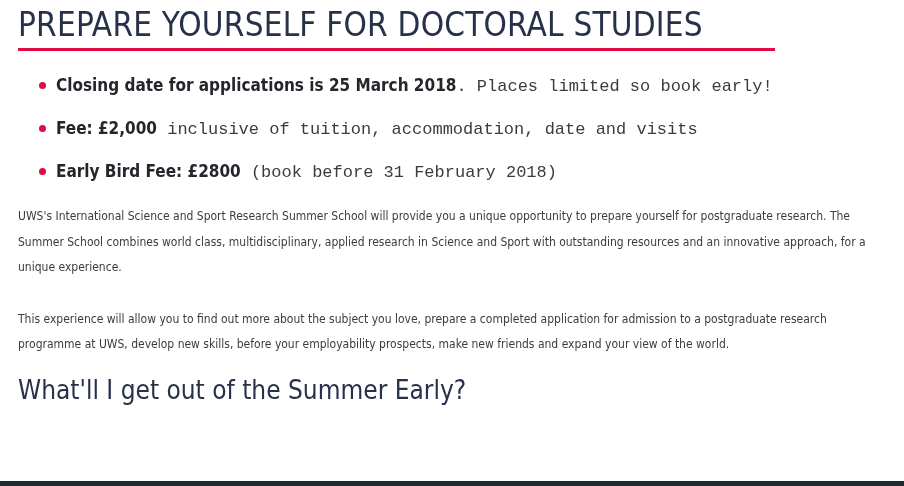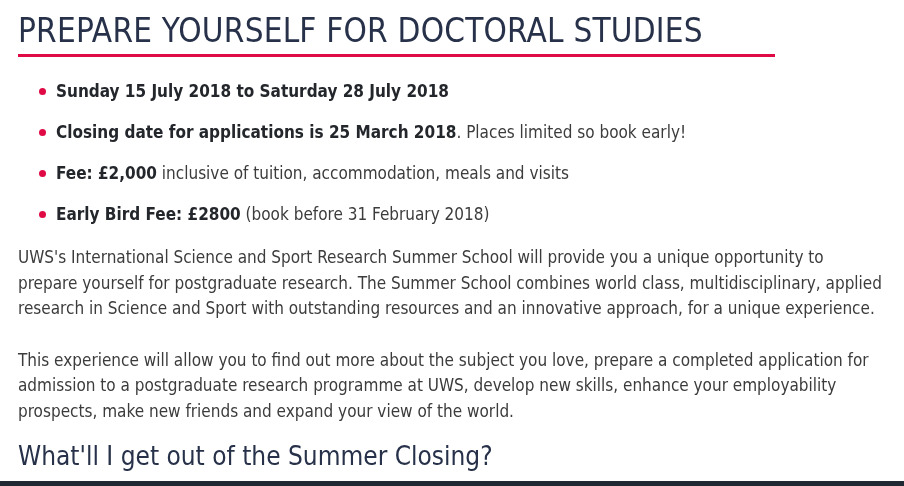--- a/index.html
+++ b/index.html
@@ -18,21 +18,21 @@
     position: relative;
     width: 904px;
     height: 486px;
     box-sizing: border-box;
     padding: 0 18px;
   }
 
   
   .page-title {
     margin: 0;
-    padding-top: 12px;
+    padding-top: 6px;
     font-size: 33px;
     line-height: 38px;
     letter-spacing: 0.2px;
     font-weight: 400;
     color: #273149;
     text-transform: uppercase;
     font-stretch: condensed;
     white-space: nowrap;
   }
   .title-rule {
@@ -69,26 +69,27 @@
     background: #e00a45;
     display: block;
   }
   .fact-list li .lead {
     font-weight: bold;
     color: #23262b;
   }
   .fact-list li .rest {
     font-weight: 400;
     color: #3c3c3c;
+    font-family: Liberation Mono, monospace;
   }
 
   
   .body-copy {
     margin: 0;
-    font-size: 17px;
+    font-size: 12px;
     line-height: 25.5px;
     color: #3c3c3c;
     font-stretch: condensed;
     max-width: 870px;
   }
   .body-copy.first { margin-top: 7px; }
   .body-copy.second { margin-top: 26px; }
 
   
   .section-title {
@@ -115,43 +116,39 @@
 <body>
 
 <div class="page">
 
   <h1 class="page-title">PREPARE YOURSELF FOR DOCTORAL STUDIES</h1>
 
   <div class="title-rule"></div>
 
   <ul class="fact-list">
 
-    <li>
-      <span class="dot"></span>
-      <span class="lead">Sunday 15 July 2018 to Saturday 28 July 2018</span><span class="rest"></span>
-    </li>
 
     <li>
       <span class="dot"></span>
       <span class="lead">Closing date for applications is 25 March 2018</span><span class="rest">. Places limited so book early!</span>
     </li>
 
     <li>
       <span class="dot"></span>
-      <span class="lead">Fee: £2,000</span><span class="rest"> inclusive of tuition, accommodation, meals and visits</span>
+      <span class="lead">Fee: £2,000</span><span class="rest"> inclusive of tuition, accommodation, date and visits</span>
     </li>
 
     <li>
       <span class="dot"></span>
       <span class="lead">Early Bird Fee: £2800</span><span class="rest"> (book before 31 February 2018)</span>
     </li>
 
   </ul>
 
   <p class="body-copy first">UWS's International Science and Sport Research Summer School will provide you a unique opportunity to prepare yourself for postgraduate research. The Summer School combines world class, multidisciplinary, applied research in Science and Sport with outstanding resources and an innovative approach, for a unique experience.</p>
 
-  <p class="body-copy second">This experience will allow you to find out more about the subject you love, prepare a completed application for admission to a postgraduate research programme at UWS, develop new skills, enhance your employability prospects, make new friends and expand your view of the world.</p>
+  <p class="body-copy second">This experience will allow you to find out more about the subject you love, prepare a completed application for admission to a postgraduate research programme at UWS, develop new skills, before your employability prospects, make new friends and expand your view of the world.</p>
 
-  <h2 class="section-title">What'll I get out of the Summer Closing?</h2>
+  <h2 class="section-title">What'll I get out of the Summer Early?</h2>
 
   <div class="bottom-rule"></div>
 
 </div>
 
 </body></html>

